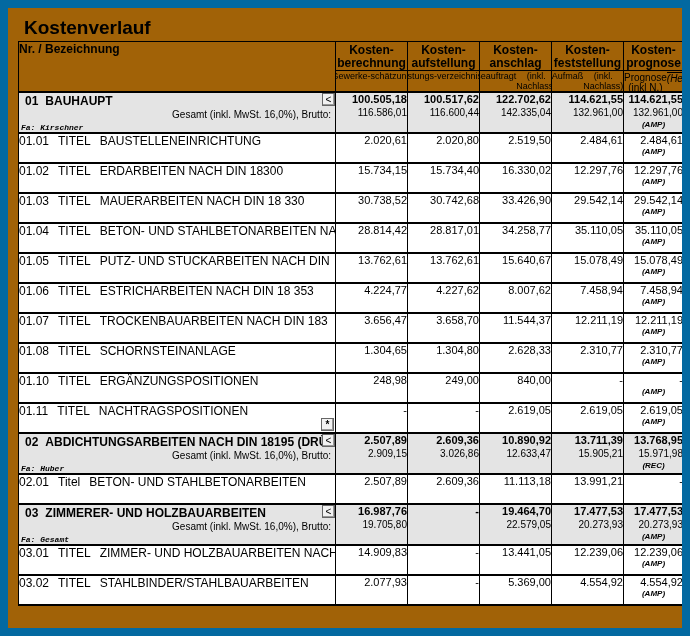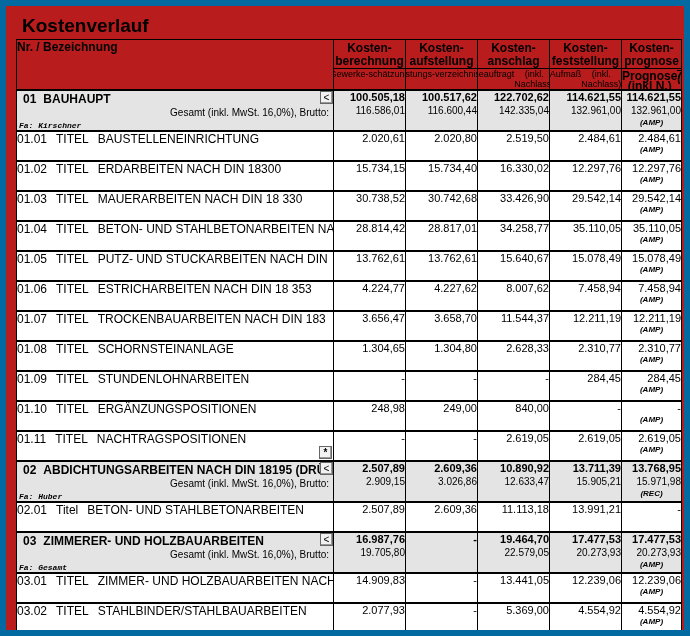--- a/index.html
+++ b/index.html
@@ -1,20 +1,20 @@
 <!DOCTYPE html>
 <html><head>
 <meta charset="utf-8">
 <style>
   * { box-sizing: border-box; }
   html,body { margin:0; padding:0; background:#fff; }
   .frame {
     width: 690px; height: 636px;
-    border: 6px solid #0369a1;
-    background: #b91c1c;
+    border: 8px solid #0369a1;
+    background: #a16207;
     overflow: hidden;
     font-family: "Liberation Sans", sans-serif;
     color: #000;
     position: relative;
   }
   .topbar {
     height: 33px;
     display: flex;
     justify-content: space-between;
     align-items: flex-end;
@@ -49,21 +49,21 @@
     font-weight: bold; font-size: 12px; line-height: 13px;
     padding-top: 2px; height: 29px;
     border-bottom: 1px solid #000;
     text-align: center;
   }
   th .sub {
     font-size: 9px; line-height: 10px; font-weight: normal;
     height: 20px; display: flex; flex-direction: row; justify-content: center;
     text-align: center;
   }
-  th.last .sub { font-size: 12px; justify-content: flex-start; font-weight: bold; }
+  th.last .sub { font-size: 10px; justify-content: flex-start; }
   th.last .sub .l1 { padding-top: 2px; height: 10px; }
   th.last .sub .l2 { border-top: 1px solid #000; font-style: italic; margin-top: 1px; padding-top: 1px; }
 
   
   tr.row td { border-top: 2px solid #000; border-bottom: 2px solid #000; }
   tr.group td { background: #e4e4e4; height: 41px; }
   tr.sub td { background: #fff; height: 30px; }
 
   td.name-cell { position: relative; white-space: nowrap; margin-left: 24px; }
   td.sub-name { vertical-align: middle; font-size: 12px; padding-left: 6px; }
@@ -357,41 +357,20 @@
           <td class="num">
             <div class="v1">2.310,77</div>
           </td>
           <td class="num">
             <div class="v1">2.310,77</div>
             <div class="src">(AMP)</div>
           </td>
         </tr>
         <tr class="row sub">
           <td class="name-cell sub-name">
-            <div class="line1"><span class="nr">01.09</span><span class="prefix">TITEL</span><span class="lbl">STUNDENLOHNARBEITEN</span></div>
-          </td>
-          <td class="num">
-            <div class="v1">-</div>
-          </td>
-          <td class="num">
-            <div class="v1">-</div>
-          </td>
-          <td class="num">
-            <div class="v1">-</div>
-          </td>
-          <td class="num">
-            <div class="v1">284,45</div>
-          </td>
-          <td class="num">
-            <div class="v1">284,45</div>
-            <div class="src">(AMP)</div>
-          </td>
-        </tr>
-        <tr class="row sub">
-          <td class="name-cell sub-name">
             <div class="line1"><span class="nr">01.10</span><span class="prefix">TITEL</span><span class="lbl">ERGÄNZUNGSPOSITIONEN</span></div>
           </td>
           <td class="num">
             <div class="v1">248,98</div>
           </td>
           <td class="num">
             <div class="v1">249,00</div>
           </td>
           <td class="num">
             <div class="v1">840,00</div>

